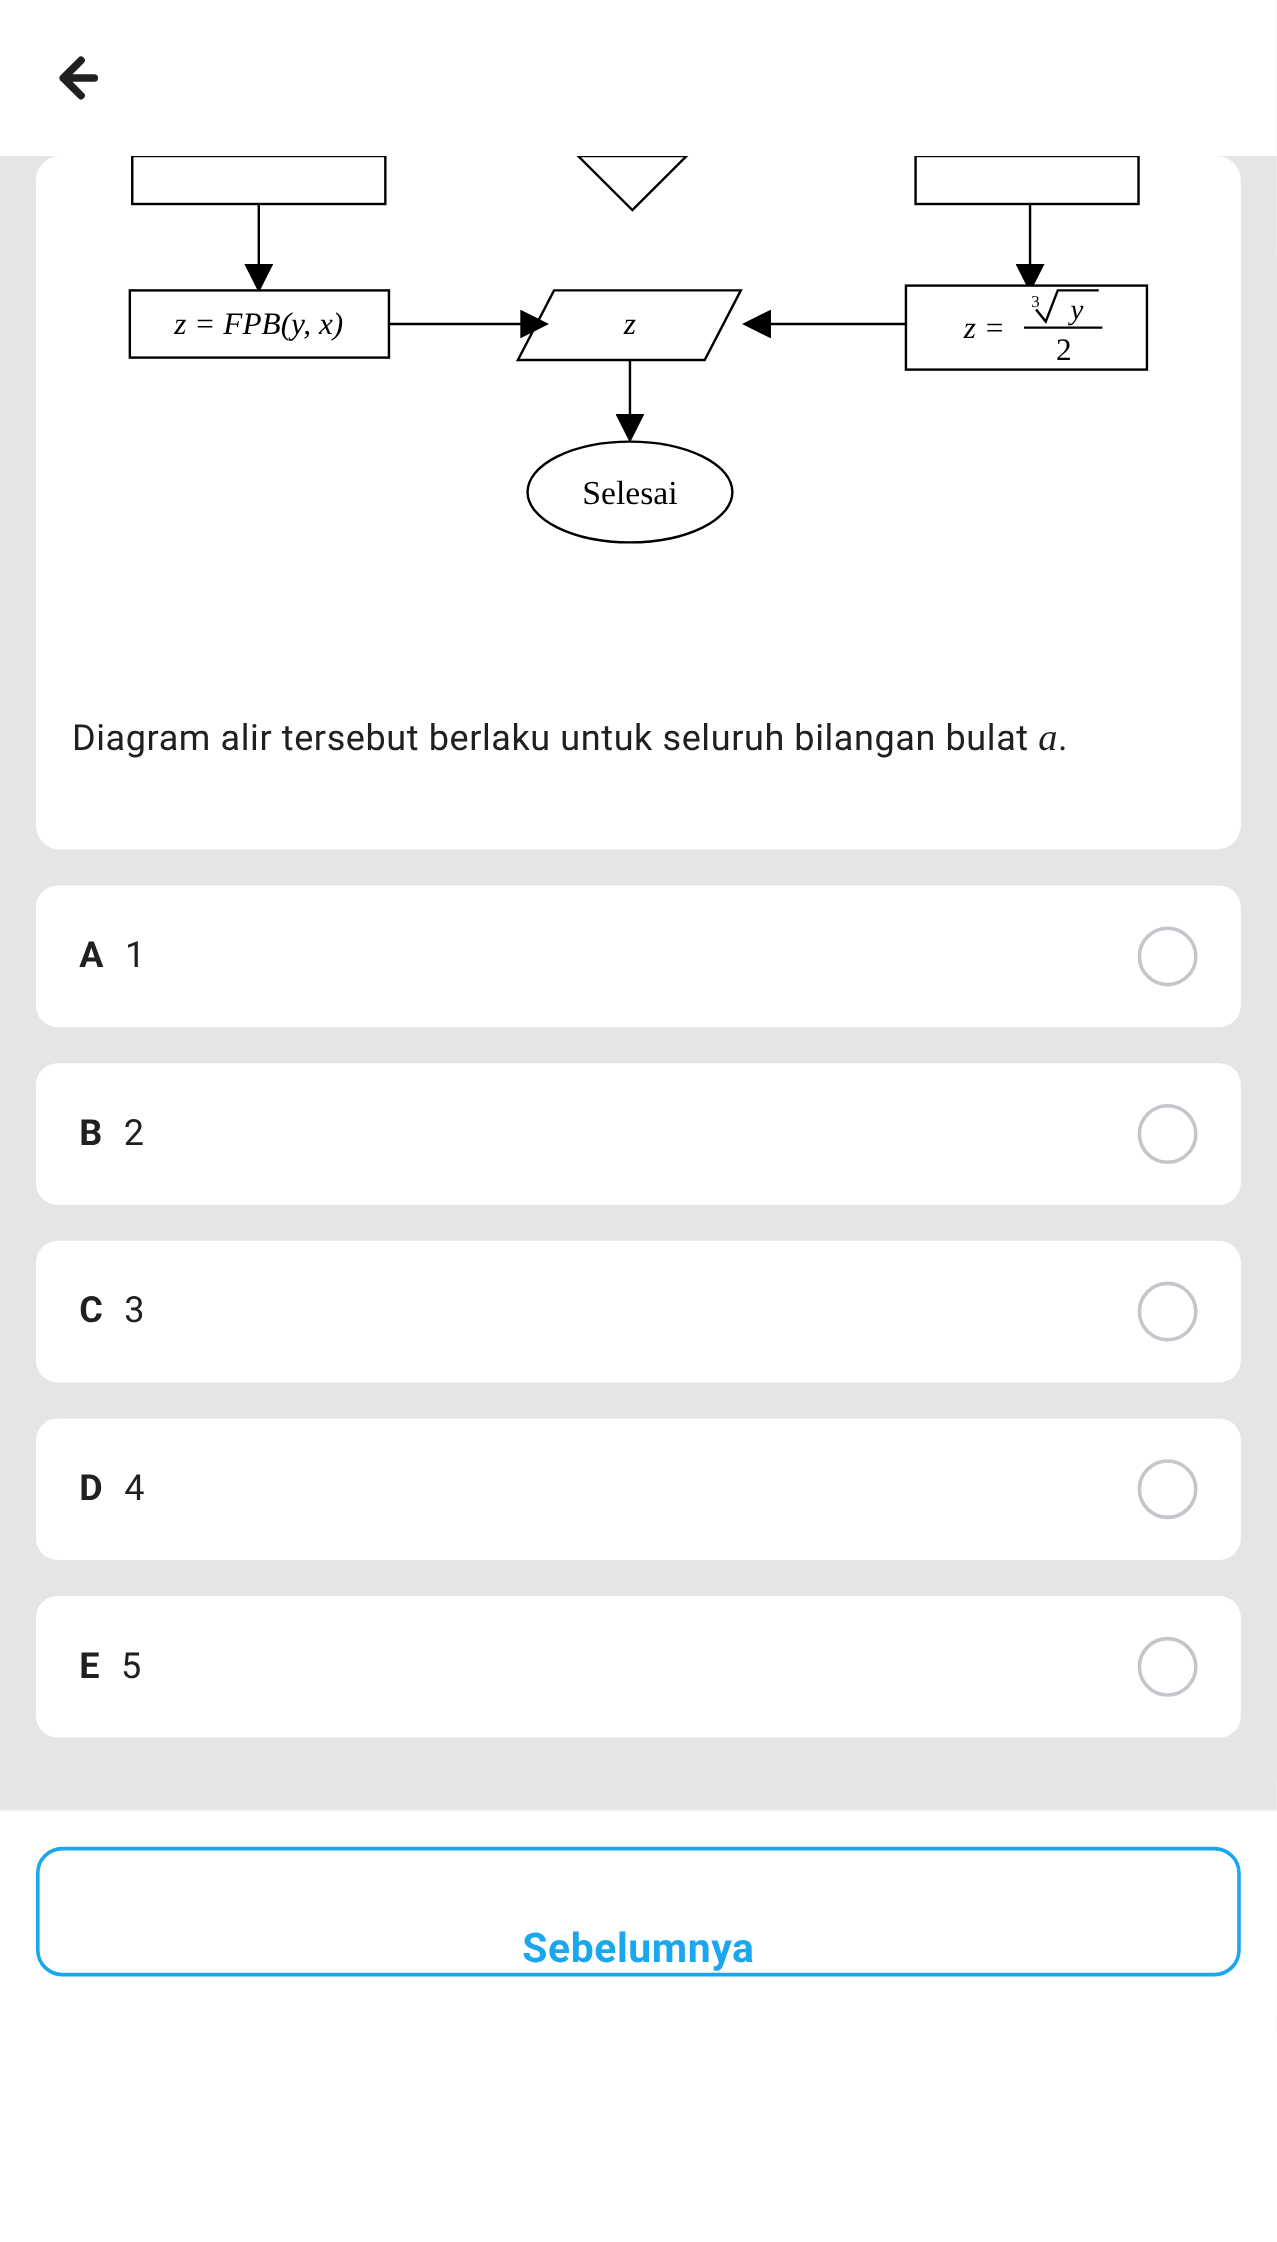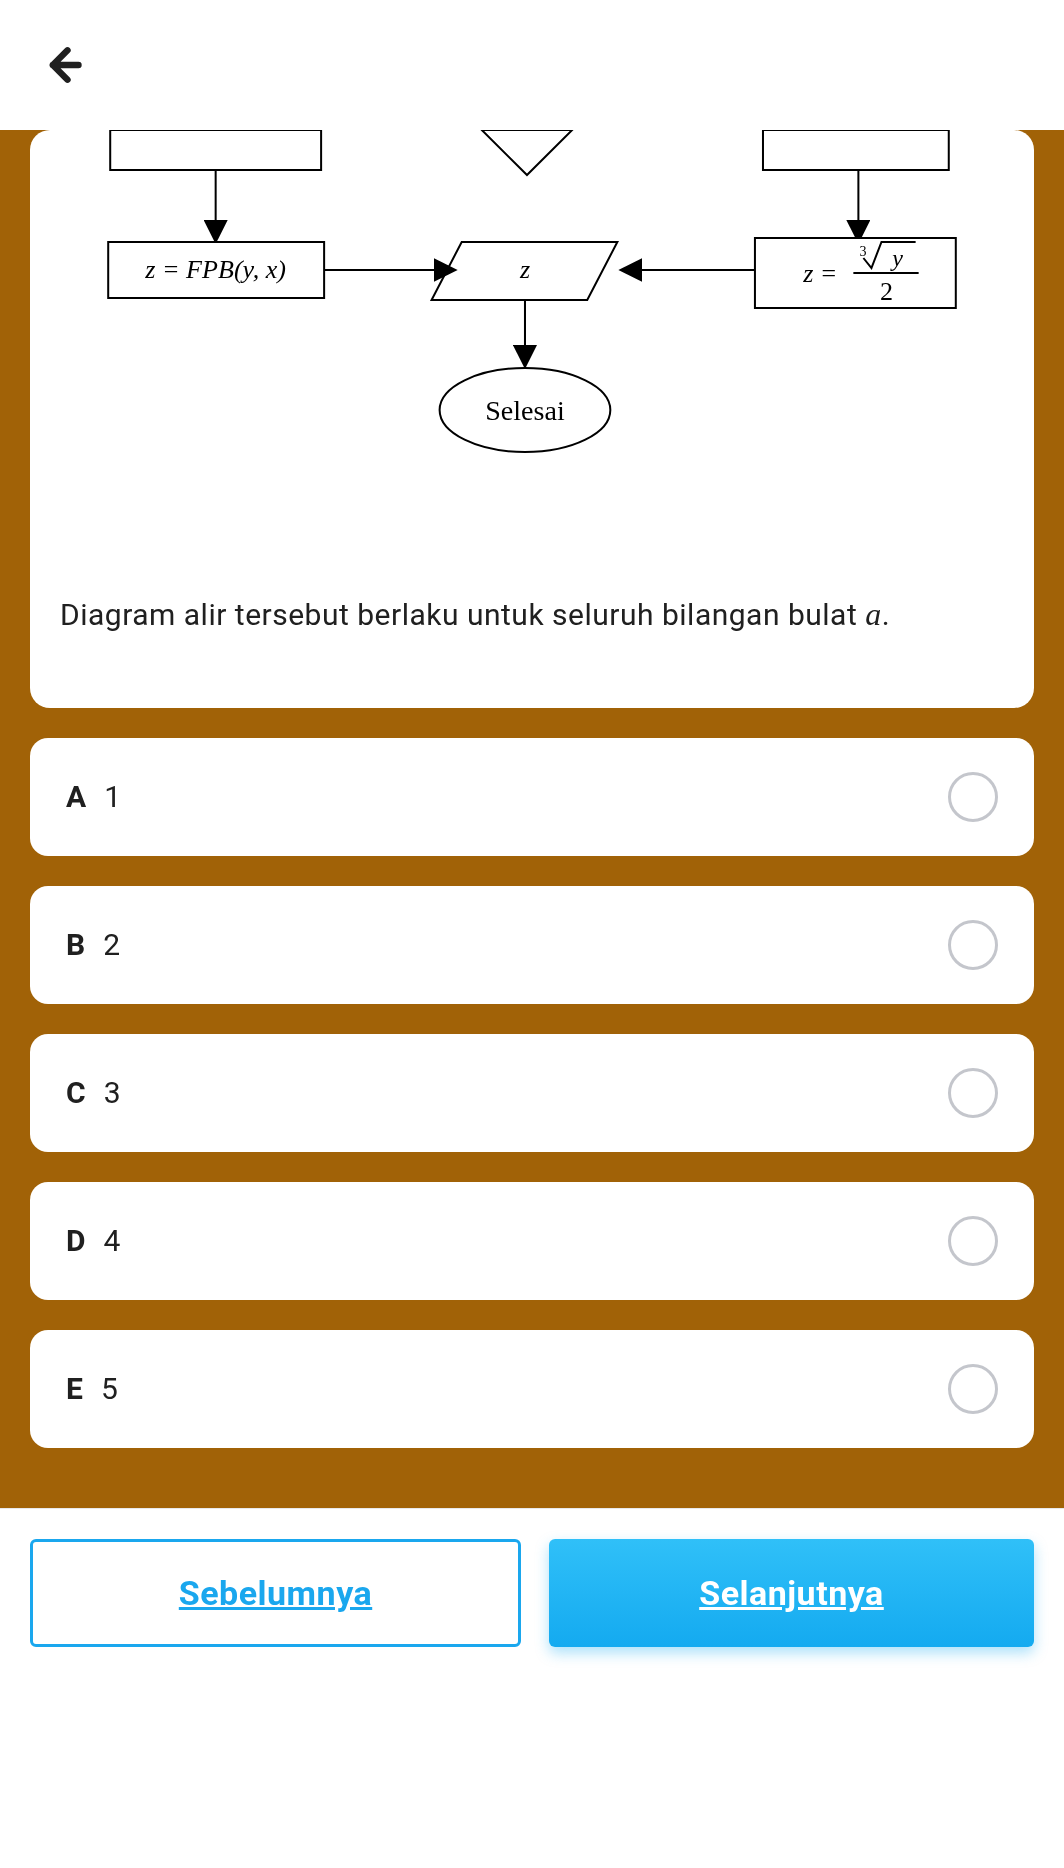--- a/index.html
+++ b/index.html
@@ -12,21 +12,21 @@
   }
   .topbar {
     height: 130px;
     display: flex;
     align-items: center;
     padding: 0 40px;
     position: relative;
   }
   .back-icon { width: 44px; height: 44px; }
   .back-icon svg { width: 100%; height: 100%; stroke: #202020; stroke-width: 3.5; fill: none; stroke-linecap: round; stroke-linejoin: round; }
-  .content { background: #a16207; padding-bottom: 30px; }
+  .content { background: #e5e5e5; padding-bottom: 30px; }
   .question-card {
     background: #ffffff;
     border-radius: 20px;
     margin: 0 30px;
     padding-bottom: 40px;
     overflow: hidden;
   }
   .flowchart-area {
     position: relative;
     height: 430px;
@@ -62,28 +62,27 @@
   .footer {
     background: #ffffff;
     border-top: 1px solid #e8e8ea;
     padding: 30px;
     display: flex;
     gap: 28px;
   }
   .btn {
     flex: 1;
     height: 108px;
-    border-radius: 6px;
+    border-radius: 22px;
     font-size: 34px;
     font-weight: 700;
     display: flex;
-    align-items: center;
+    align-items: flex-end;
     justify-content: center;
     letter-spacing: 0.5px;
-    text-decoration: underline;
   }
   .btn-prev {
     border: 3px solid #1aa7ee;
     color: #1aa7ee;
     background: #fff;
   }
   .btn-next {
     background: linear-gradient(#30c0f8, #14aaf0);
     color: #fff;
     box-shadow: 0 6px 14px rgba(20,170,240,0.35);
@@ -188,16 +187,13 @@
       <span class="spacer"></span>
       <span class="radio"></span>
     </div>
   </div>
 </div>
 
 <div class="footer">
   <div class="btn btn-prev">
     <span>Sebelumnya</span>
   </div>
-  <div class="btn btn-next">
-    <span>Selanjutnya</span>
-  </div>
 </div>
 
 </body></html>

